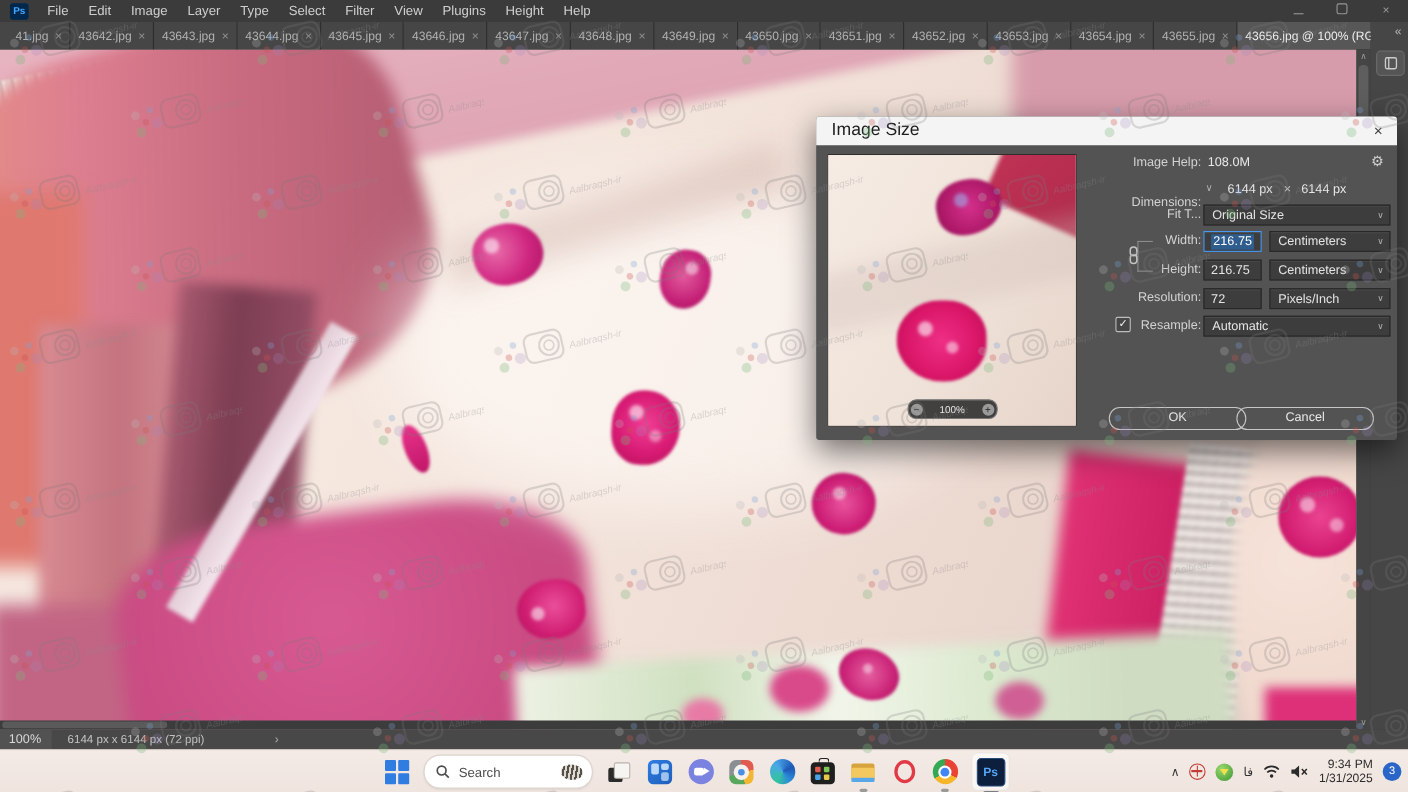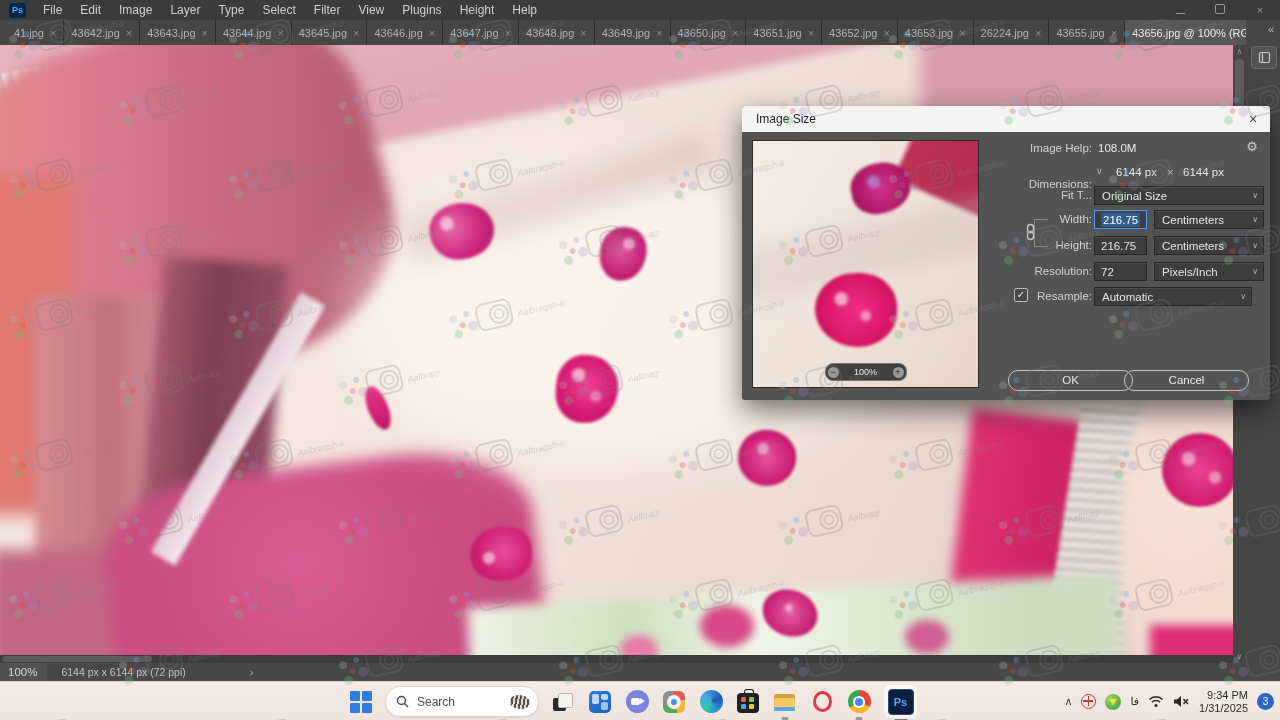--- a/index.html
+++ b/index.html
@@ -40,21 +40,21 @@
   
   #statusbar{position:absolute;left:0;top:663px;width:1280px;height:18px;background:#484848;z-index:2;
     display:flex;align-items:center;}
   #status-zoom{color:#d8d8d8;font-size:11.5px;padding:0 10px 0 8px;background:#525252;line-height:18px;}
   #status-info{color:#c2c2c2;font-size:10.5px;margin-left:14px;}
   #status-chevron{color:#b0b0b0;font-size:11px;margin-left:64px;}
   
   #dialog{position:absolute;left:742px;top:106px;width:528px;height:294px;z-index:5;
     box-shadow:0 10px 28px rgba(0,0,0,.55);border-radius:3px;background:#535353;}
   #dlg-title{position:absolute;left:0;top:0;width:528px;height:26px;background:#f4f4f4;border-radius:3px 3px 0 0;}
-  #dlg-title-text{position:absolute;left:14px;top:0;line-height:26px;font-size:12px;color:#1d1d1d;}
+  #dlg-title-text{position:absolute;left:14px;top:0;line-height:26px;font-size:16px;color:#1d1d1d;}
   #dlg-close{position:absolute;right:8px;top:0;width:18px;text-align:center;line-height:26px;color:#444;font-size:14px;}
   #preview{position:absolute;left:10px;top:34px;width:225px;height:246px;background:#ece0d8;
     border:1px solid #2e2e2e;overflow:hidden;}
   #pv-zoom{position:absolute;left:50%;transform:translateX(-50%);bottom:6px;width:80px;height:16px;
     background:rgba(42,42,42,.88);border:1px solid #777;border-radius:8px;display:flex;align-items:center;justify-content:space-between;}
   .pvz-btn{width:11px;height:11px;border-radius:50%;background:#9a9a9a;color:#1d1d1d;font-size:9px;line-height:11px;
     text-align:center;margin:0 2px;}
   #pv-zoom-val{color:#e8e8e8;font-size:9px;}
   .dlg-label{position:absolute;left:150px;width:200px;text-align:right;color:#d2d2d2;font-size:11.5px;}
   .dlg-value{position:absolute;color:#e8e8e8;font-size:11.5px;}
@@ -204,21 +204,21 @@
         </div>
         <div class="tab">
           <span class="tab-label">43652.jpg</span>
           <span class="tab-close">×</span>
         </div>
         <div class="tab">
           <span class="tab-label">43653.jpg</span>
           <span class="tab-close">×</span>
         </div>
         <div class="tab">
-          <span class="tab-label">26224.jpg</span>
+          <span class="tab-label">43654.jpg</span>
           <span class="tab-close">×</span>
         </div>
         <div class="tab">
           <span class="tab-label">43655.jpg</span>
           <span class="tab-close">×</span>
         </div>
         <div class="tab active">
           <span class="tab-label">43656.jpg @ 100% (RGB/8#)</span>
         </div>
       </div>
@@ -349,21 +349,21 @@
     <div class="field" style="left:352px;top:156px;width:53px;">
       <span>72</span>
     </div>
     <div class="dropdown" style="left:412px;top:156px;width:110px;">
       <span>Pixels/Inch</span>
       <span class="dd-chev">∨</span>
     </div>
 
     <div id="resample-check">✓</div>
     <span class="dlg-label" style="top:184px;">Resample:</span>
-    <div class="dropdown" style="left:352px;top:181px;width:158px;">
+    <div class="dropdown" style="left:352px;top:181px;width:170px;">
       <span>Automatic</span>
       <span class="dd-chev">∨</span>
     </div>
 
     <div class="dlg-btn" style="left:266px;">OK</div>
     <div class="dlg-btn" style="left:382px;">Cancel</div>
   </div>
 
   <div id="taskbar">
     <div id="tb-center">

